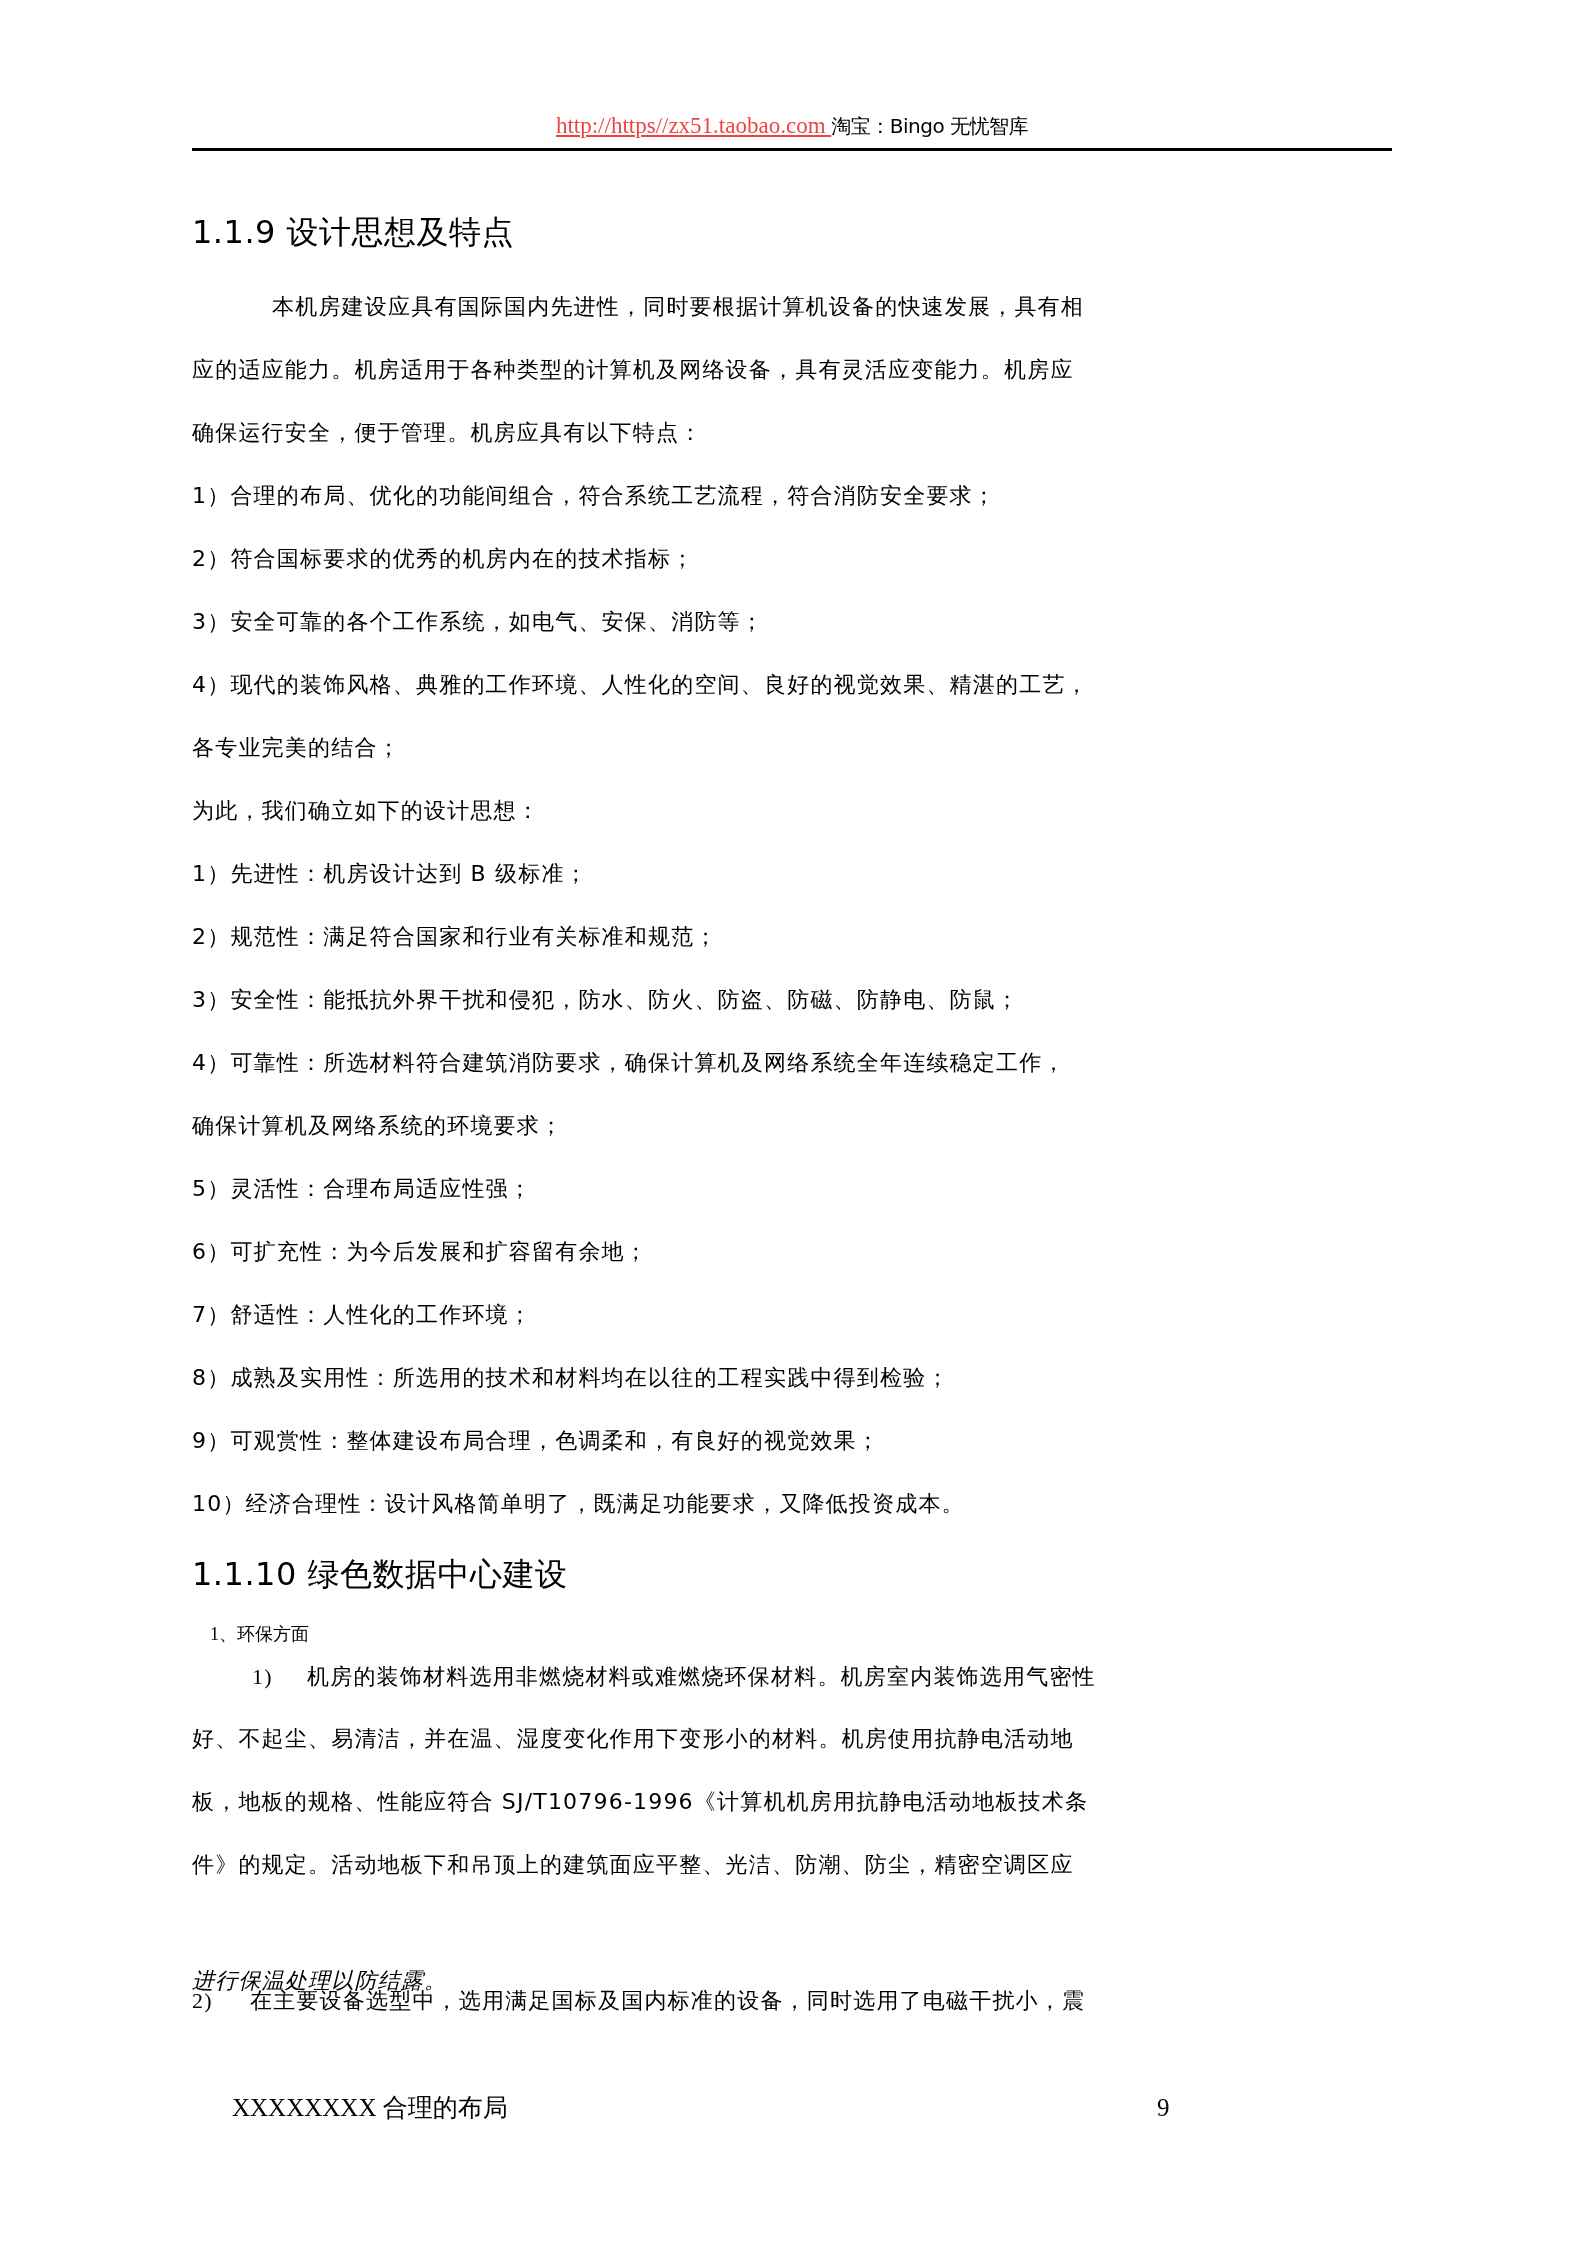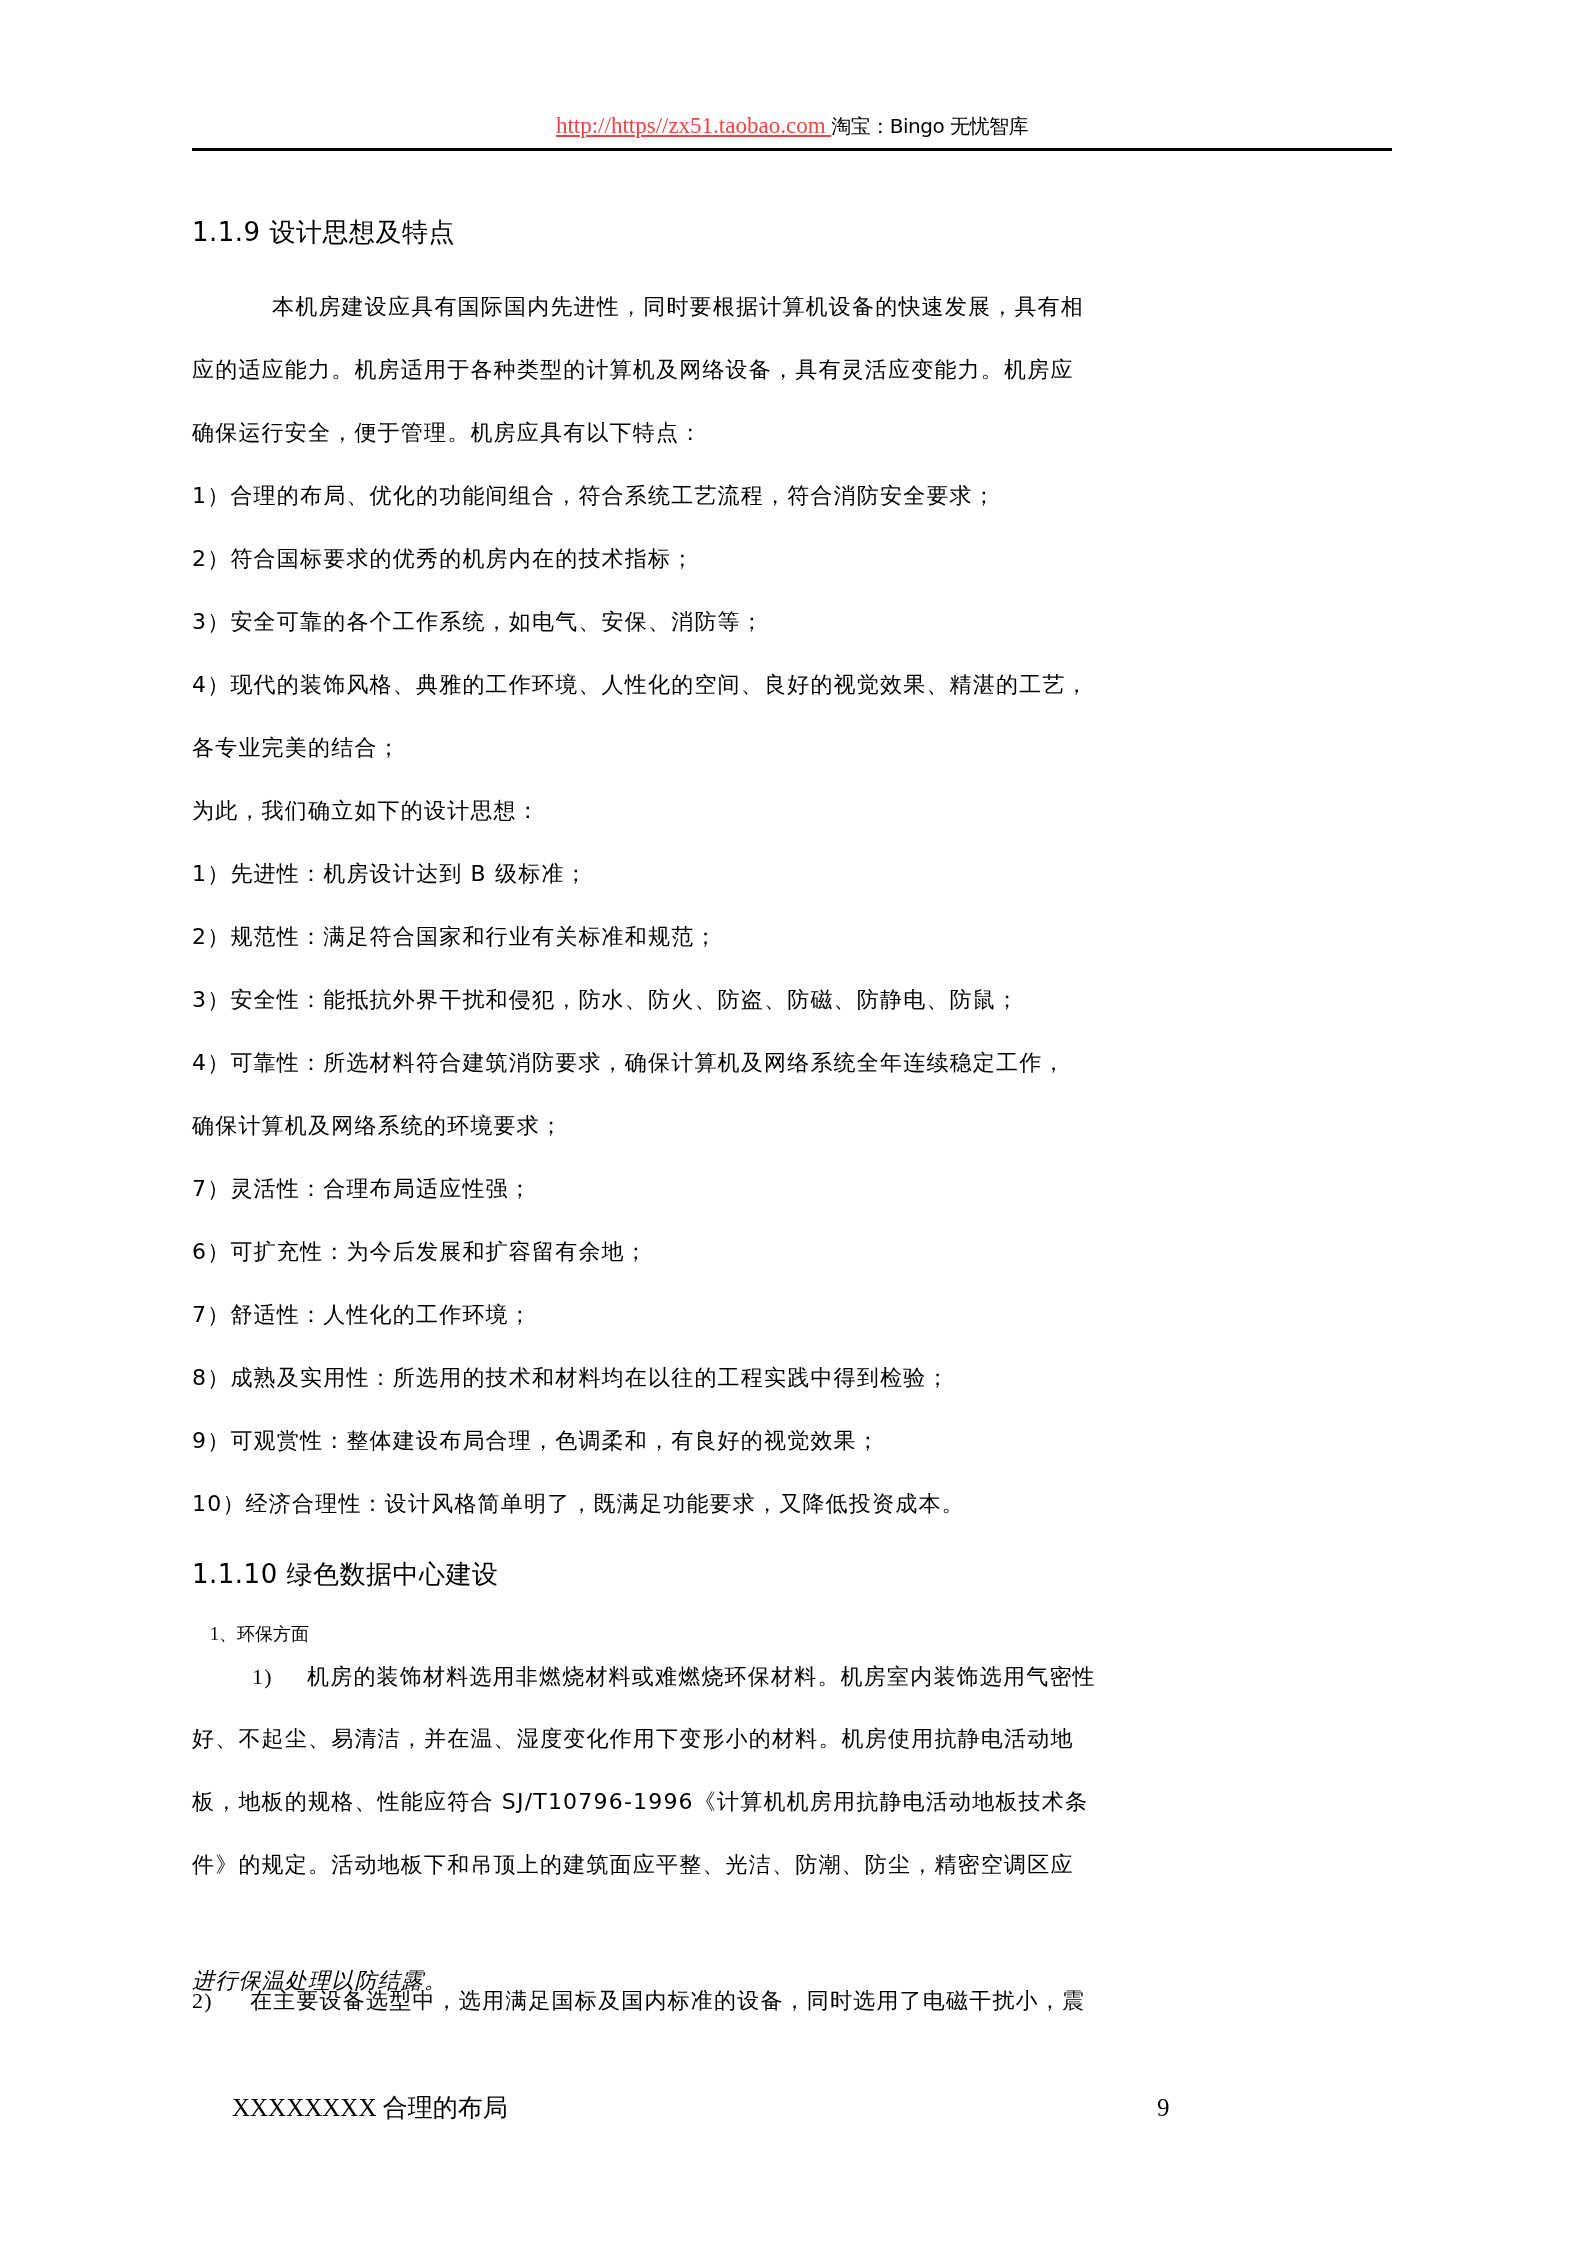--- a/index.html
+++ b/index.html
@@ -40,21 +40,21 @@
       position: absolute;
       left: 192px;
       top: 148px;
       width: 1200px;
       height: 3px;
       background: #000000;
     }
     .h3 {
       position: absolute;
       left: 192px;
-      font-size: 26px;
+      font-size: 32px;
       line-height: 40px;
       white-space: nowrap;
       letter-spacing: 0.5px;
       text-align: center;
     }
     .line {
       position: absolute;
       left: 192px;
       font-size: 22px;
       line-height: 34px;
@@ -114,21 +114,21 @@
 <div class="line" style="top:668px;">4）现代的装饰风格、典雅的工作环境、人性化的空间、良好的视觉效果、精湛的工艺，</div>
 <div class="line" style="top:731px;">各专业完美的结合；</div>
 
 <div class="line" style="top:794px;">为此，我们确立如下的设计思想：</div>
 
 <div class="line" style="top:857px;">1）先进性：机房设计达到 B 级标准；</div>
 <div class="line" style="top:920px;">2）规范性：满足符合国家和行业有关标准和规范；</div>
 <div class="line" style="top:983px;">3）安全性：能抵抗外界干扰和侵犯，防水、防火、防盗、防磁、防静电、防鼠；</div>
 <div class="line" style="top:1046px;">4）可靠性：所选材料符合建筑消防要求，确保计算机及网络系统全年连续稳定工作，</div>
 <div class="line" style="top:1109px;">确保计算机及网络系统的环境要求；</div>
-<div class="line" style="top:1172px;">7）灵活性：合理布局适应性强；</div>
+<div class="line" style="top:1172px;">5）灵活性：合理布局适应性强；</div>
 <div class="line" style="top:1235px;">6）可扩充性：为今后发展和扩容留有余地；</div>
 <div class="line" style="top:1298px;">7）舒适性：人性化的工作环境；</div>
 <div class="line" style="top:1361px;">8）成熟及实用性：所选用的技术和材料均在以往的工程实践中得到检验；</div>
 <div class="line" style="top:1424px;">9）可观赏性：整体建设布局合理，色调柔和，有良好的视觉效果；</div>
 <div class="line" style="top:1487px;">10）经济合理性：设计风格简单明了，既满足功能要求，又降低投资成本。</div>
 
 <div class="h3" style="top:1554px;">1.1.10 绿色数据中心建设</div>
 
 <div class="sub-heading" style="top:1617px;">1、环保方面</div>
 

